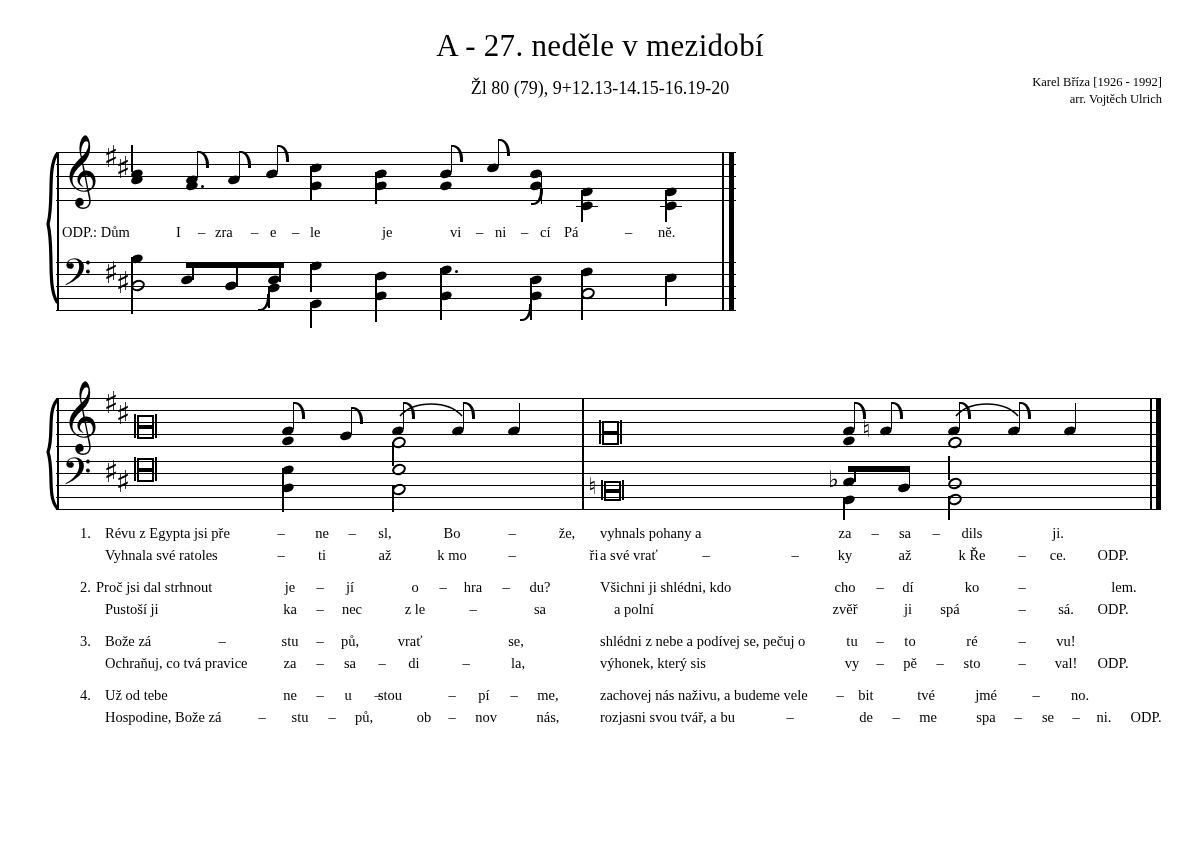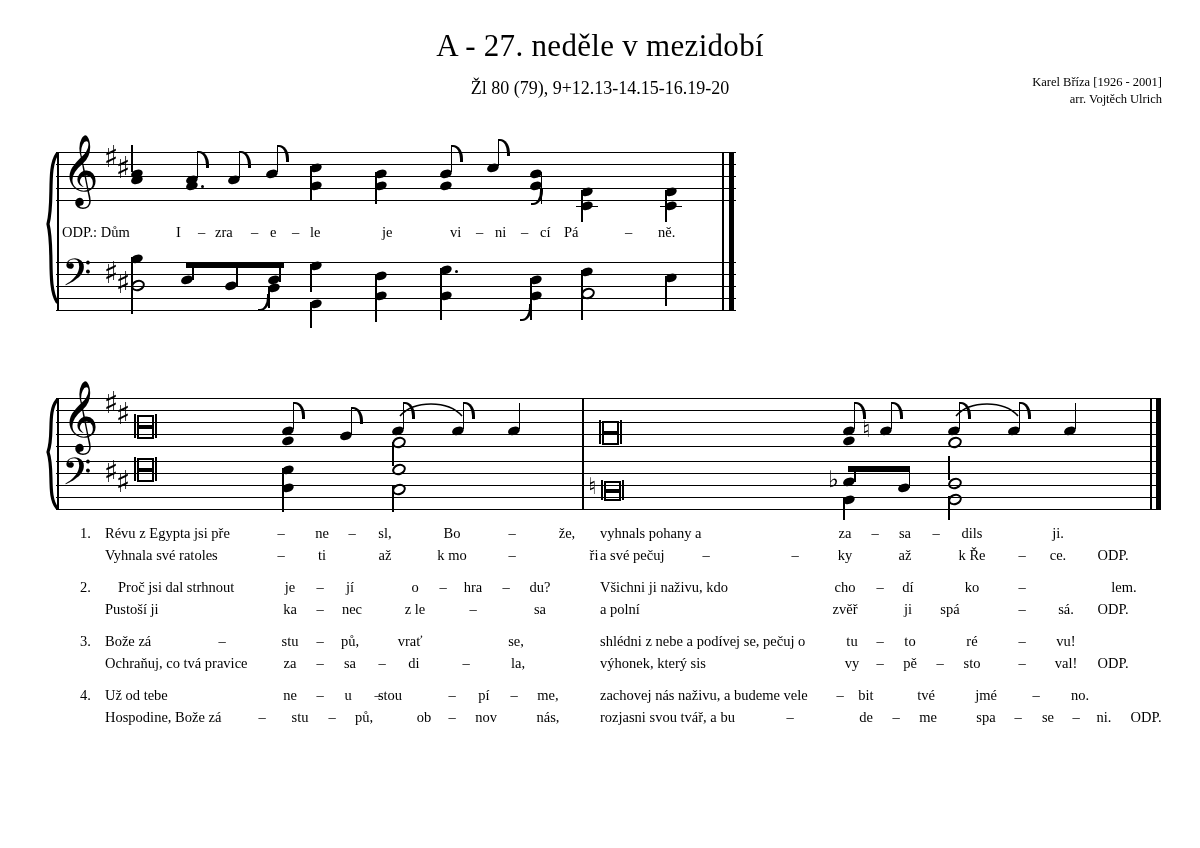--- a/index.html
+++ b/index.html
@@ -107,21 +107,21 @@
   }
   .vcell.c { transform: translateX(-50%); }
 </style>
 </head>
 <body>
 
 <div id="header">
   <div id="doc-title">A - 27. neděle v mezidobí</div>
   <div id="doc-subtitle">Žl 80 (79), 9+12.13-14.15-16.19-20</div>
   <div id="credits">
-    <div>Karel Bříza [1926 - 2001]</div>
+    <div>Karel Bříza [1926 - 1992]</div>
     <div>arr. Vojtěch Ulrich</div>
   </div>
 </div>
 
 <div class="system" id="system1" style="left:0;top:0;width:1200px;height:320px">
 
   <div class="brace" style="left:42px;top:152px">
     <svg width="18" height="152" viewBox="0 0 18 152">
       <path d="M15 2 C 5 16, 12 50, 6 72 C 12 96, 5 134, 15 150" fill="none" stroke="#000" stroke-width="3.2" stroke-linecap="round"></path>
     </svg>
@@ -429,61 +429,61 @@
       <span class="vcell c" style="left:1058px">ji.</span>
     </div>
     <div class="vline">
       <span class="vcell" style="left:105px">Vyhnala své ratoles</span>
       <span class="vcell c" style="left:281px">–</span>
       <span class="vcell c" style="left:322px">ti</span>
       <span class="vcell c" style="left:385px">až</span>
       <span class="vcell c" style="left:452px">k mo</span>
       <span class="vcell c" style="left:512px">–</span>
       <span class="vcell c" style="left:594px">ři</span>
-      <span class="vcell" style="left:600px">a své pečuj</span>
+      <span class="vcell" style="left:600px">a své vrať</span>
       <span class="vcell c" style="left:706px">–</span>
       <span class="vcell c" style="left:795px">–</span>
       <span class="vcell c" style="left:845px">ky</span>
       <span class="vcell c" style="left:905px">až</span>
       <span class="vcell c" style="left:972px">k Ře</span>
       <span class="vcell c" style="left:1022px">–</span>
       <span class="vcell c" style="left:1058px">ce.</span>
       <span class="vcell c" style="left:1113px">ODP.</span>
     </div>
   </div>
 
   <div class="verse">
     <div class="vnum">2.</div>
     <div class="vline">
-      <span class="vcell" style="left:118px">Proč jsi dal strhnout</span>
+      <span class="vcell" style="left:96px">Proč jsi dal strhnout</span>
       <span class="vcell c" style="left:290px">je</span>
       <span class="vcell c" style="left:320px">–</span>
       <span class="vcell c" style="left:350px">jí</span>
       <span class="vcell c" style="left:415px">o</span>
       <span class="vcell c" style="left:443px">–</span>
       <span class="vcell c" style="left:473px">hra</span>
       <span class="vcell c" style="left:506px">–</span>
       <span class="vcell c" style="left:540px">du?</span>
-      <span class="vcell" style="left:600px">Všichni ji naživu, kdo</span>
+      <span class="vcell" style="left:600px">Všichni ji shlédni, kdo</span>
       <span class="vcell c" style="left:845px">cho</span>
       <span class="vcell c" style="left:880px">–</span>
       <span class="vcell c" style="left:908px">dí</span>
       <span class="vcell c" style="left:972px">ko</span>
       <span class="vcell c" style="left:1022px">–</span>
       <span class="vcell c" style="left:1124px">lem.</span>
     </div>
     <div class="vline">
       <span class="vcell" style="left:105px">Pustoší ji</span>
       <span class="vcell c" style="left:290px">ka</span>
       <span class="vcell c" style="left:320px">–</span>
       <span class="vcell c" style="left:352px">nec</span>
       <span class="vcell c" style="left:415px">z le</span>
       <span class="vcell c" style="left:473px">–</span>
       <span class="vcell c" style="left:540px">sa</span>
-      <span class="vcell" style="left:600px">a polní</span>
+      <span class="vcell" style="left:614px">a polní</span>
       <span class="vcell c" style="left:845px">zvěř</span>
       <span class="vcell c" style="left:908px">ji</span>
       <span class="vcell c" style="left:950px">spá</span>
       <span class="vcell c" style="left:1022px">–</span>
       <span class="vcell c" style="left:1066px">sá.</span>
       <span class="vcell c" style="left:1113px">ODP.</span>
     </div>
   </div>
 
   <div class="verse">

